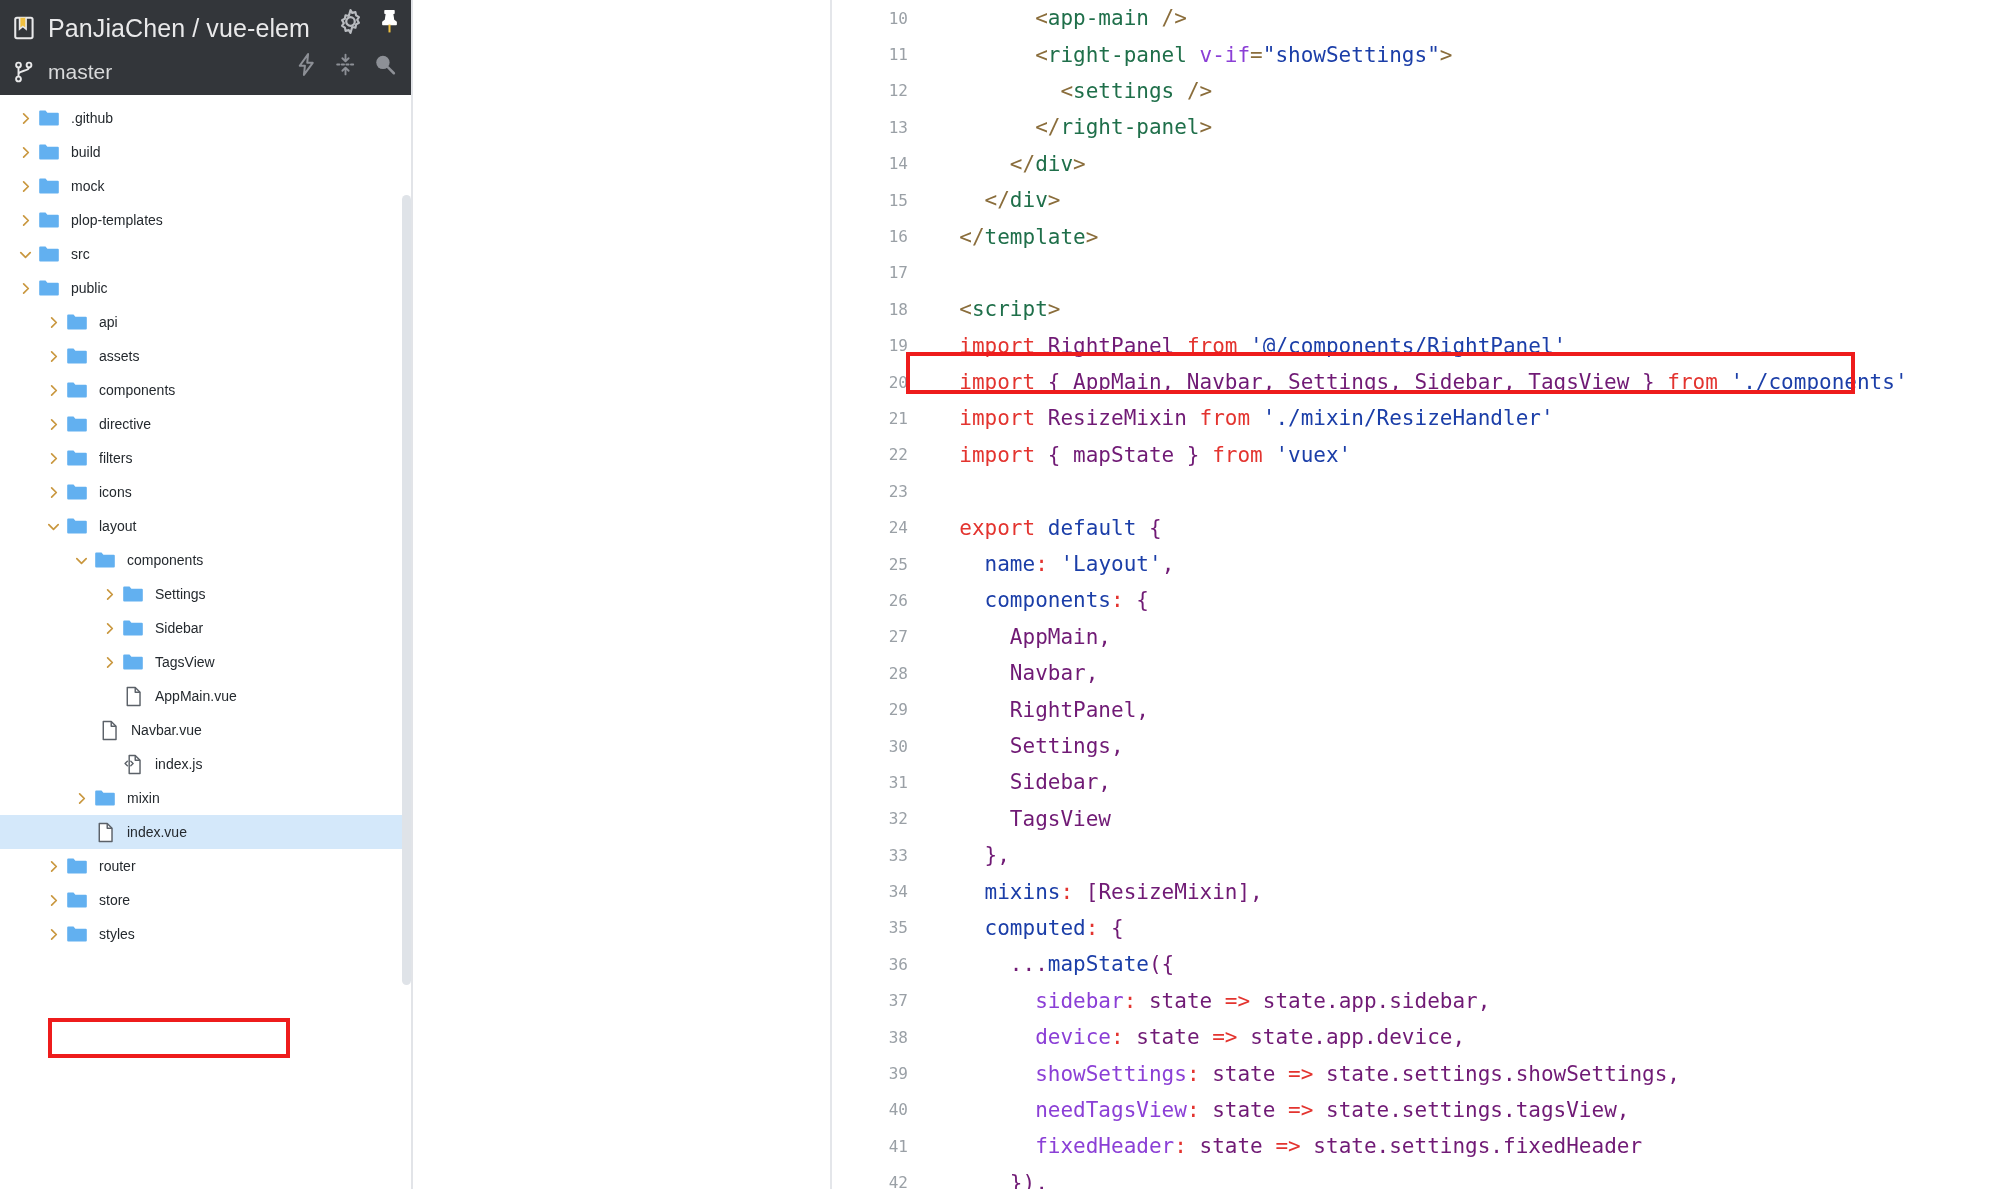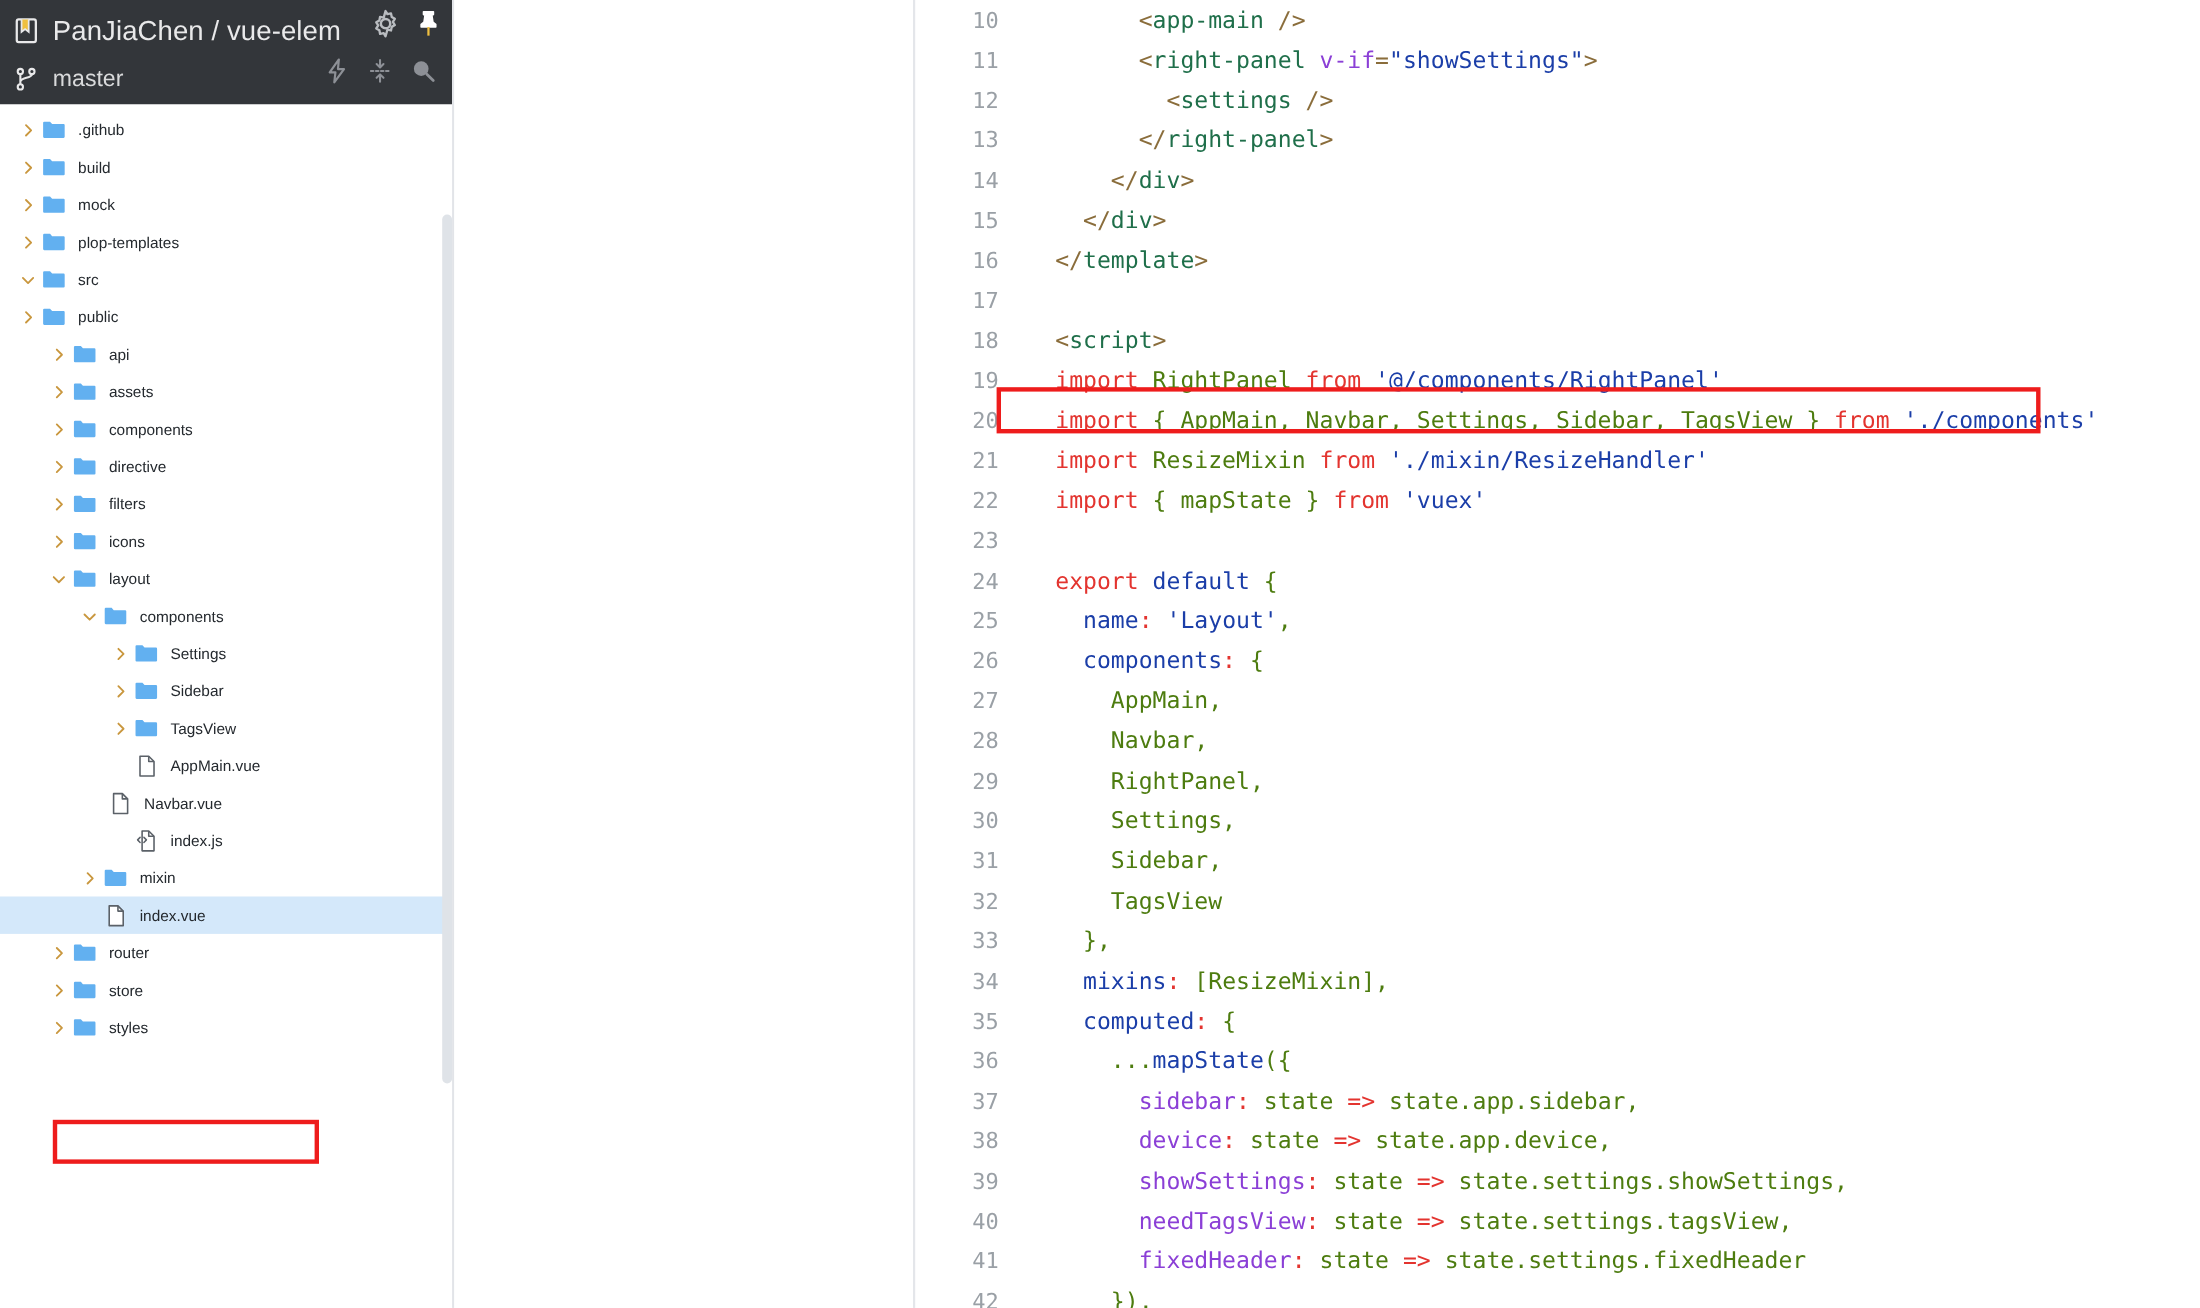--- a/index.html
+++ b/index.html
@@ -122,36 +122,36 @@
     align-items: center;
     height: 36.4px;
     font-family: "DejaVu Sans Mono", "Liberation Mono", monospace;
     font-size: 21px;
   }
   .lnum {
     width: 74px;
     flex: none;
     text-align: right;
     color: #9aa0a6;
-    font-size: 20px;
+    font-size: 16px;
     padding-right: 0px;
     font-family: "DejaVu Sans Mono", "Liberation Mono", monospace;
   }
   .ctext {
     margin-left: 26px;
     white-space: pre;
     color: #24292e;
   }
   
   .t-punct   { color: #8a6d3b; }
   .t-tag     { color: #1f6f4a; }
   .t-attr    { color: #8b3fd6; }
   .t-str     { color: #1b3ea8; }
   .t-kw      { color: #e3342f; }
-  .t-plain   { color: #4d7c0f; }
+  .t-plain   { color: #701a75; }
   .t-prop    { color: #1b3ea8; }
   .t-propv   { color: #8b3fd6; }
   .t-fn      { color: #1b3ea8; }
   .t-op      { color: #e3342f; }
 
   #anno-code {
     position: absolute;
     left: 906px; top: 352px;
     width: 949px; height: 42px;
     border: 4px solid #ee1c1c;

